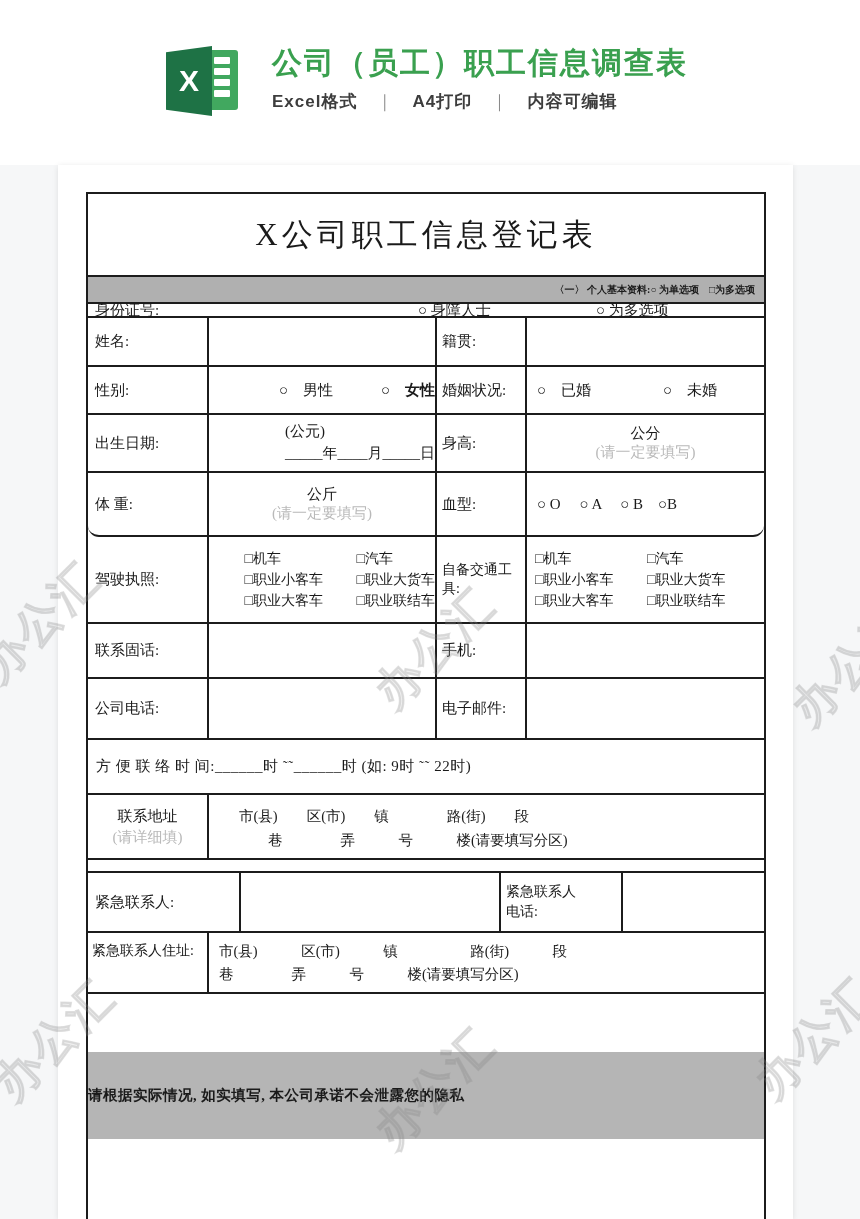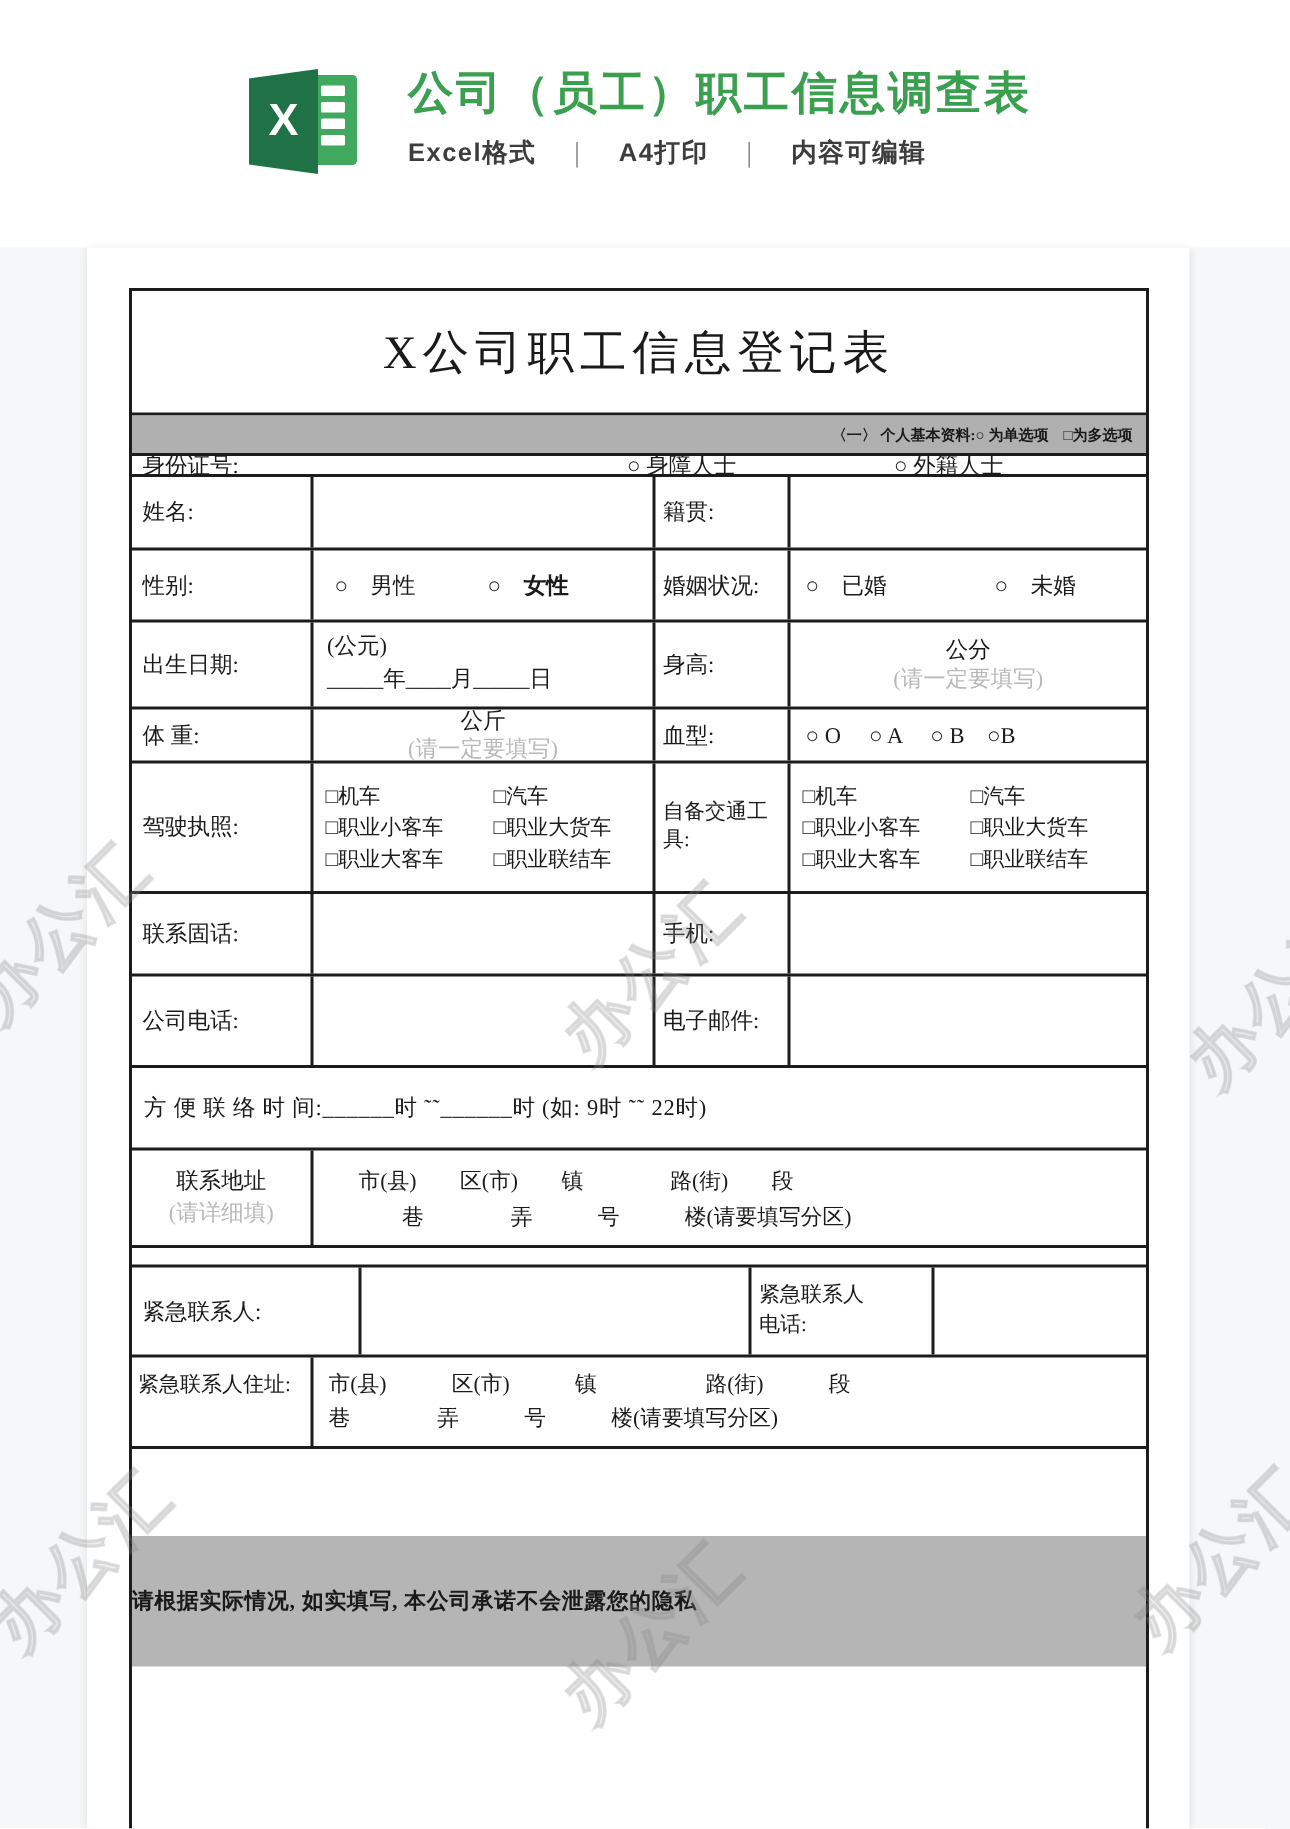--- a/index.html
+++ b/index.html
@@ -28,21 +28,21 @@
   .page-subtitle .sep { color:#8a8a8a; margin:0 13px; font-weight:normal; }
 
   
   .sheet { position:absolute; left:58px; top:165px; width:735px; height:1054px; background:#ffffff;
            box-shadow:0 1px 6px rgba(0,0,0,0.10); z-index:1; }
   .form-table { position:absolute; left:28px; top:27px; width:680px; height:1040px;
                 border:2px solid #1c1c1c; display:flex; flex-direction:column; }
   .trow { display:flex; border-bottom:2px solid #1c1c1c; position:relative; flex:none; }
   .cell { display:flex; align-items:center; overflow:hidden; }
   .c1 { width:119px; padding-left:7px; }
-  .c2 { width:228px; border-left:2px solid #1c1c1c; }
+  .c2 { width:228px; border-left:2px solid #1c1c1c;justify-content:flex-end; }
   .c3 { width:90px;  border-left:2px solid #1c1c1c; padding-left:5px; }
   .c4 { flex:1;      border-left:2px solid #1c1c1c; }
   .fs15 { font-size:15px; }
   .hint-gray { color:#b9b9b9; }
 
   .r-title { height:83px; align-items:center; justify-content:center; }
   .r-title span { font-size:31px; letter-spacing:4px; }
 
   .r-section { height:27px; background:#b0b0b0; align-items:center; justify-content:flex-end;
                font-size:10px; font-weight:bold; padding:0 9px 0 5px; }
@@ -56,21 +56,21 @@
   .r-gender { height:48px; }
   .opt-a { margin-left:14px; }
   .opt-b { margin-left:48px;font-weight:bold; }
   .opt-c { margin-left:10px; }
   .opt-d { margin-left:72px; }
 
   .r-birth { height:58px; }
   .birth-lines { display:block; padding-left:9px; font-size:15px; line-height:1.45; }
   .center-cell { justify-content:center; font-size:15px;flex-direction:column; }
 
-  .r-weight { height:36px; }
+  .r-weight { height:64px;border-radius:11px; }
   .r-license { height:87px; }
   .chk-grid { display:grid; grid-template-columns:112px auto; grid-auto-rows:auto;
               row-gap:3px; padding-left:8px; font-size:14px; align-content:center; }
   .lic-label { font-size:14px; line-height:1.35; padding-right:2px; }
 
   .r-phone { height:55px; }
   .r-company { height:61px; }
 
   .r-time { height:55px; align-items:center; font-size:15px; }
   .r-time span { padding-left:8px; letter-spacing:0.5px; }
@@ -145,21 +145,21 @@
       </div>
 
       <div class="trow r-section">
         <span>〈一〉 个人基本资料:</span>
         <span>○ 为单选项　□为多选项</span>
       </div>
 
       <div class="trow r-id">
         <span class="lab">身份证号:</span>
         <span class="opt1">○ 身障人士</span>
-        <span class="opt2">○ 外籍人士</span>
+        <span class="opt2">○ 为多选项</span>
       </div>
 
       <div class="trow r-name">
         <div class="cell c1 fs15">姓名:</div>
         <div class="cell c2"></div>
         <div class="cell c3 fs15">籍贯:</div>
         <div class="cell c4"></div>
       </div>
 
       <div class="trow r-gender">

